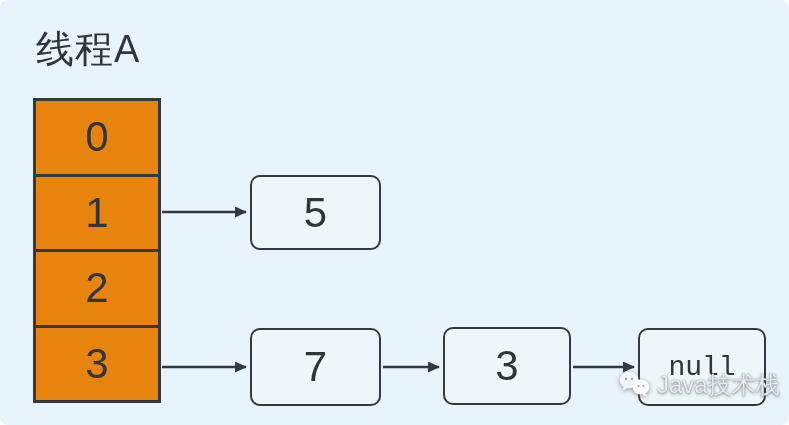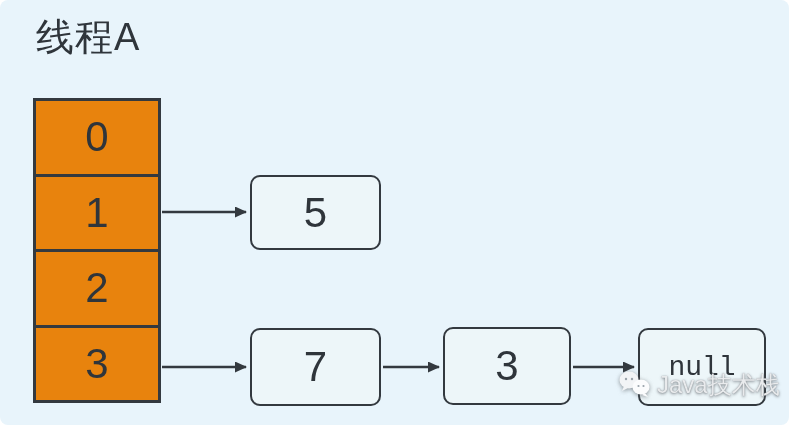--- a/index.html
+++ b/index.html
@@ -12,21 +12,21 @@
   }
   *{box-sizing:border-box;}
   html,body{margin:0;padding:0;}
   body{font-family:"Liberation Sans","DejaVu Sans",sans-serif;background:#fff;}
   .canvas{
     position:relative;width:789px;height:425px;
     background:var(--background);
     border-radius:8px;overflow:hidden;
   }
   .title{
-    position:absolute;left:36px;top:12px;
+    position:absolute;left:36px;top:24px;
     font-size:38px;color:var(--ink);letter-spacing:1px;text-align:right;
   }
   .array{
     position:absolute;left:33px;top:98px;width:128px;height:305px;
     display:flex;flex-direction:column;
   }
   .cell{
     flex:1;display:flex;align-items:center;justify-content:center;
     background:var(--cell-fill);
     border:3px solid var(--stroke);

